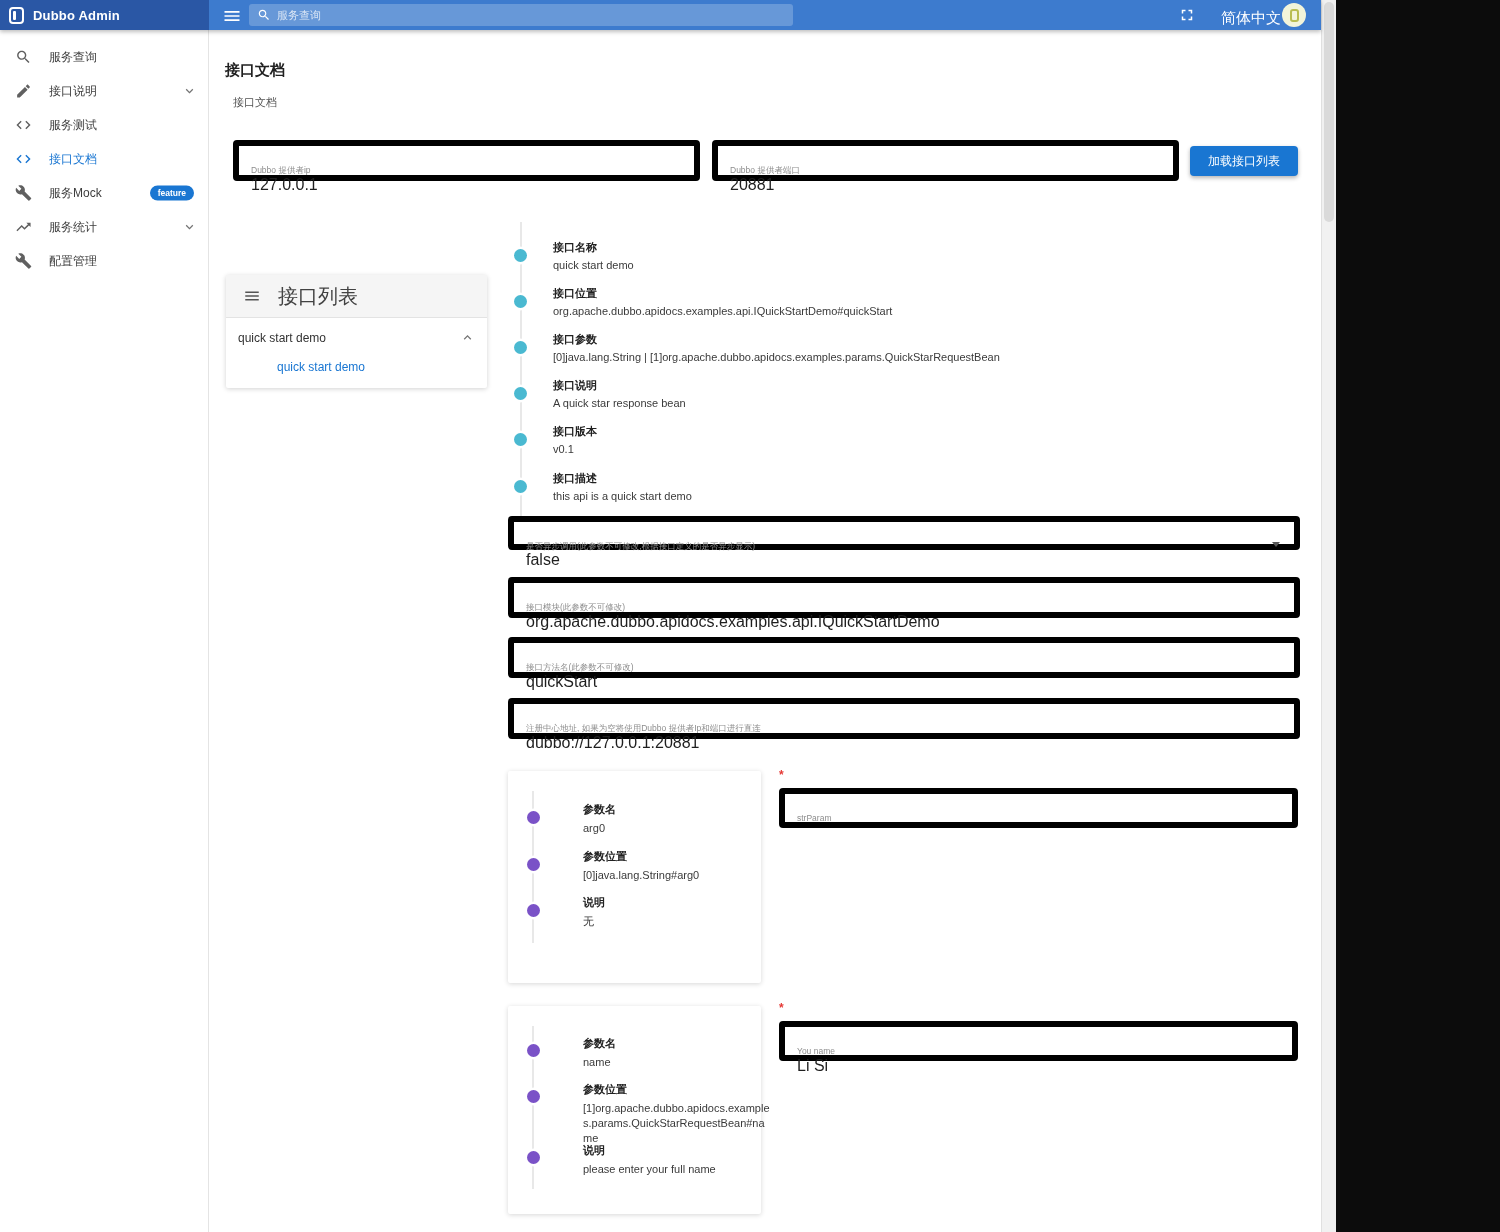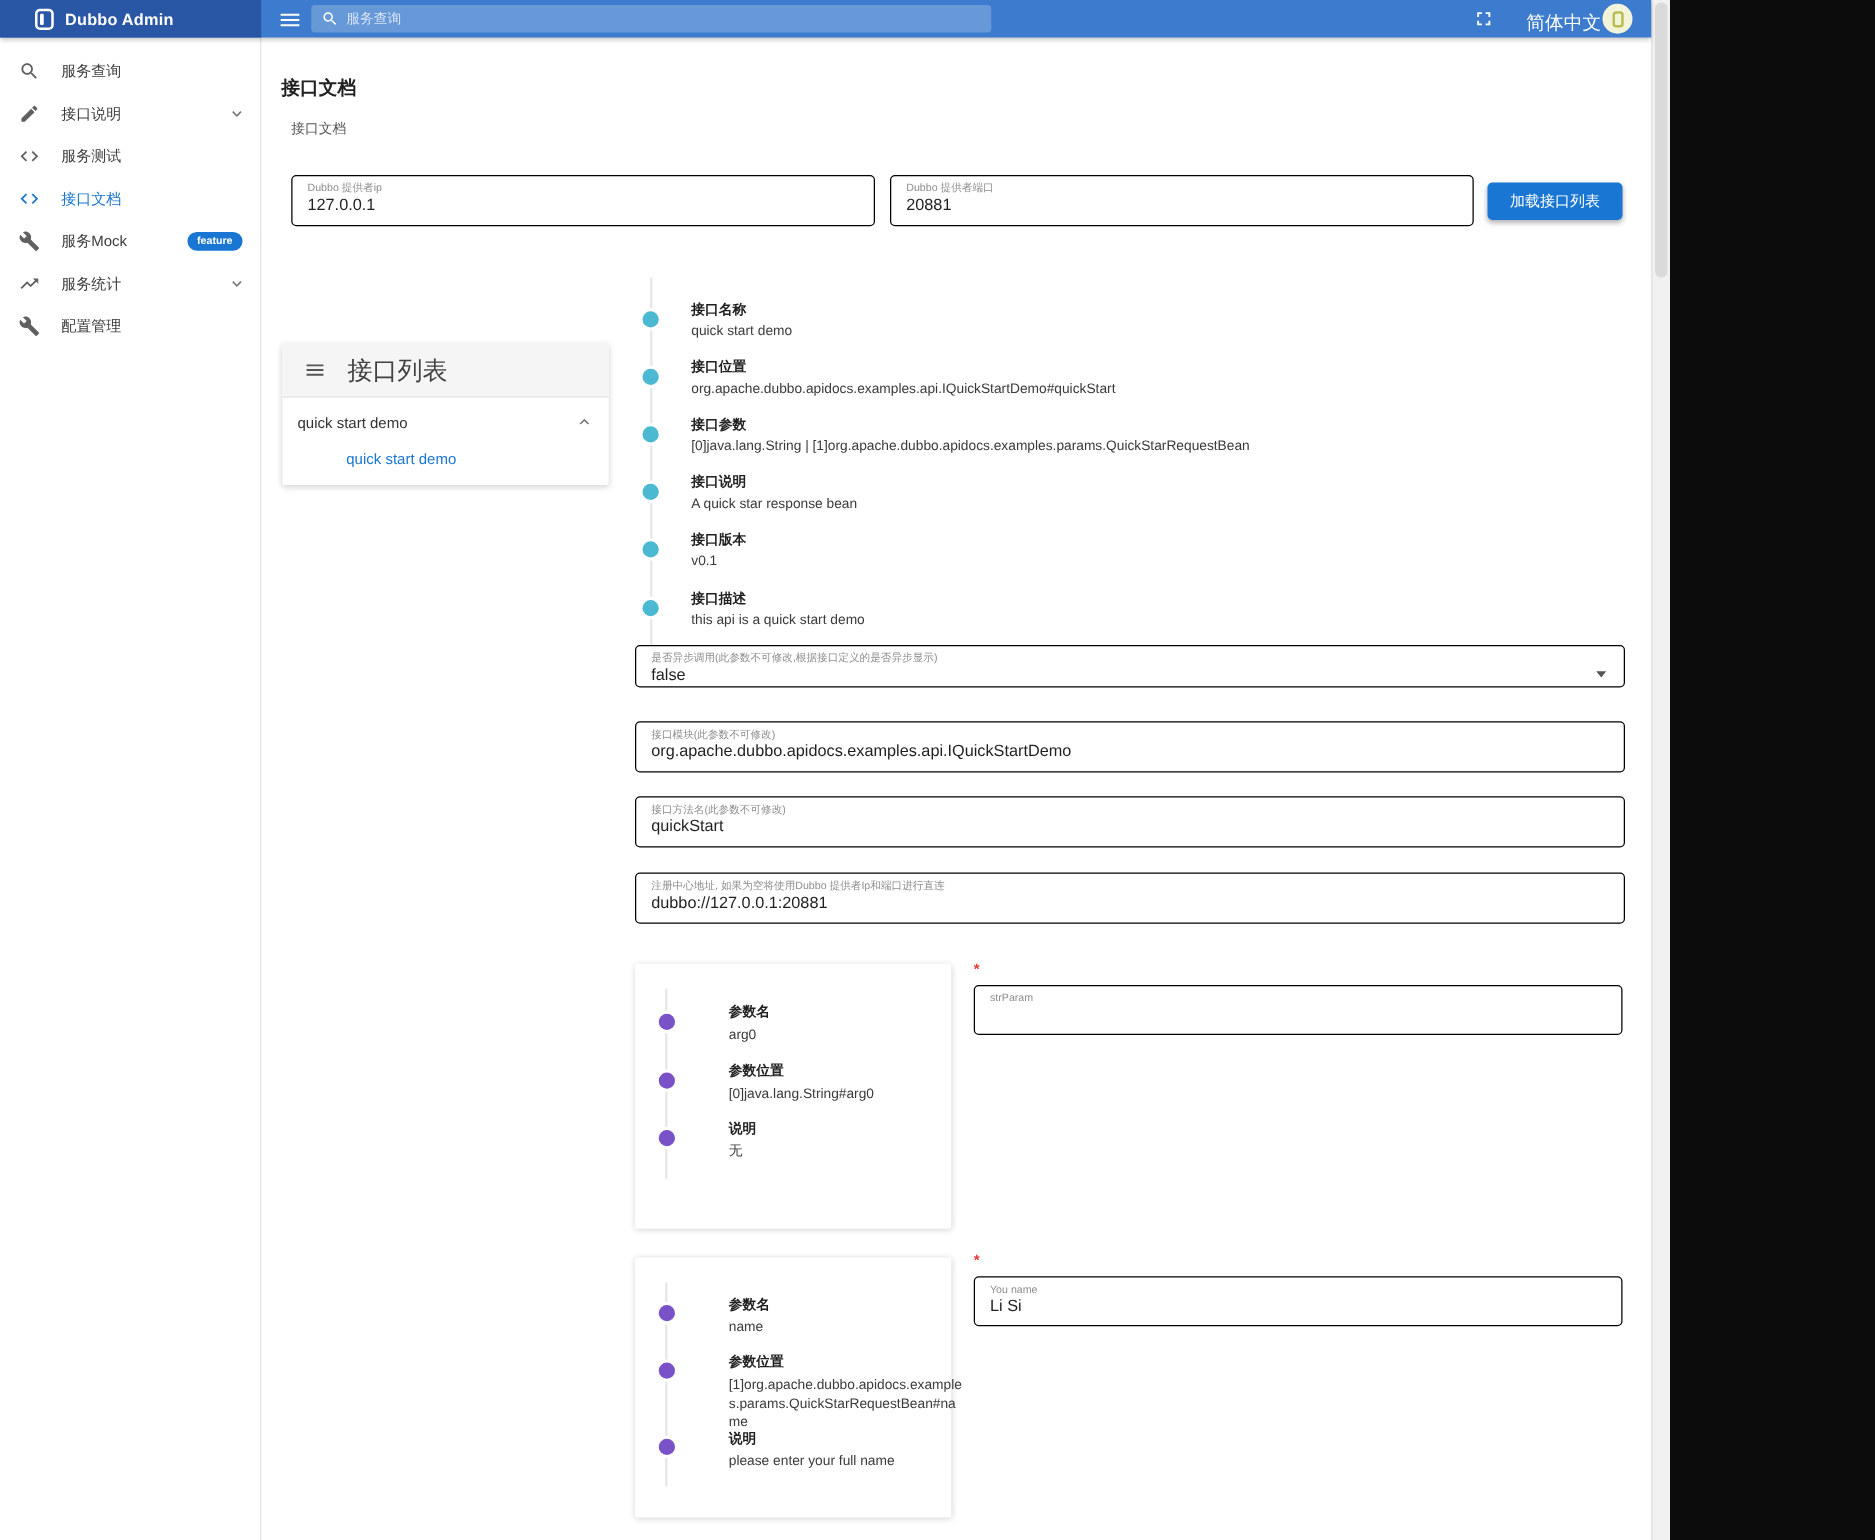--- a/index.html
+++ b/index.html
@@ -11,21 +11,21 @@
   }
   .app { position:absolute; left:0; top:0; width:1336px; height:1232px; background:#ffffff; }
   .scrollbar-track { position:absolute; left:1321px; top:0; width:15px; height:1232px;
     background:#f1f1f1; border-left:1px solid #e0e0e0; }
   .scrollbar-thumb { position:absolute; left:2px; top:2px; width:10px; height:220px; background:#dadada; border-radius:6px; }
 
   
   .header { position:absolute; left:0; top:0; width:1321px; height:30px; background:#3d7bce;
     box-shadow:0 2px 4px rgba(0,0,0,.25); z-index:5; }
   .brand { position:absolute; left:0; top:0; width:209px; height:30px; background:#2a57a5;
-    display:flex; align-items:center; padding-left:28px; }
+    display:flex; align-items:center; padding-left:9px; }
   .brand-mark { width:15px; height:17px; border:2px solid #fff; border-radius:4px; position:relative; }
   .brand-mark .bar { position:absolute; left:2px; top:2px; width:3px; height:9px; background:#fff; border-radius:1px; }
   .brand-title { color:#fff; font-weight:bold; font-size:13px; margin-left:9px; letter-spacing:.2px; }
   .menu-btn { position:absolute; left:222px; top:6px; width:20px; height:18px; color:#fff; cursor:pointer; }
   .search-bar { position:absolute; left:249px; top:4px; width:544px; height:22px;
     background:rgba(255,255,255,.22); border-radius:3px; display:flex; align-items:center; padding:0 8px; }
   .search-bar svg { color:#fff; }
   .search-input { flex:1; border:none; outline:none; background:transparent; color:#fff;
     font-size:11px; margin-left:6px; font-family:inherit; }
   .search-input::placeholder { color:rgba(255,255,255,.75); }
@@ -48,23 +48,23 @@
   .nav-badge { position:absolute; right:14px; top:50%; transform:translateY(-50%);
     background:#1976d2; color:#fff; font-size:8.5px; font-weight:bold;
     padding:2px 8px 3px; border-radius:9px; }
 
   
   .main { position:absolute; left:210px; top:30px; width:1111px; height:1202px; background:#fff; }
   .page-title { position:absolute; left:15px; top:31px; font-size:15px; font-weight:bold; color:#212121; }
   .breadcrumb { position:absolute; left:23px; top:65px; font-size:11px; color:#545454; }
 
   
-  .ofield { position:absolute; border:1px solid #000000; border-radius:4px; background:#fff; padding:4px 12px 0; }
+  .ofield { position:absolute; border:6px solid #000000; border-radius:4px; background:#fff; padding:19px 12px 0; }
   .flabel { font-size:8.5px; color:#8d8d8d; line-height:11px; white-space:nowrap; overflow:hidden; }
-  .fvalue, .fvalue-input { font-size:13px; color:#1f1f1f; line-height:16px; border:none; outline:none;
+  .fvalue, .fvalue-input { font-size:16px; color:#1f1f1f; line-height:16px; border:none; outline:none;
     background:transparent; width:100%; font-family:inherit; padding:0; display:block; }
 
   .load-btn { position:absolute; left:980px; top:116px; width:108px; height:30px; background:#1976d2;
     color:#fff; font-size:12px; border:none; border-radius:4px; cursor:pointer;
     box-shadow:0 2px 4px rgba(0,0,0,.3); font-family:inherit; }
 
   
   .api-list-card { position:absolute; left:16px; top:245px; width:261px; background:#fff;
     box-shadow:0 1px 5px rgba(0,0,0,.18); border-radius:2px; }
   .api-list-header { height:43px; background:#f5f5f5; border-bottom:1px solid #e3e3e3;

